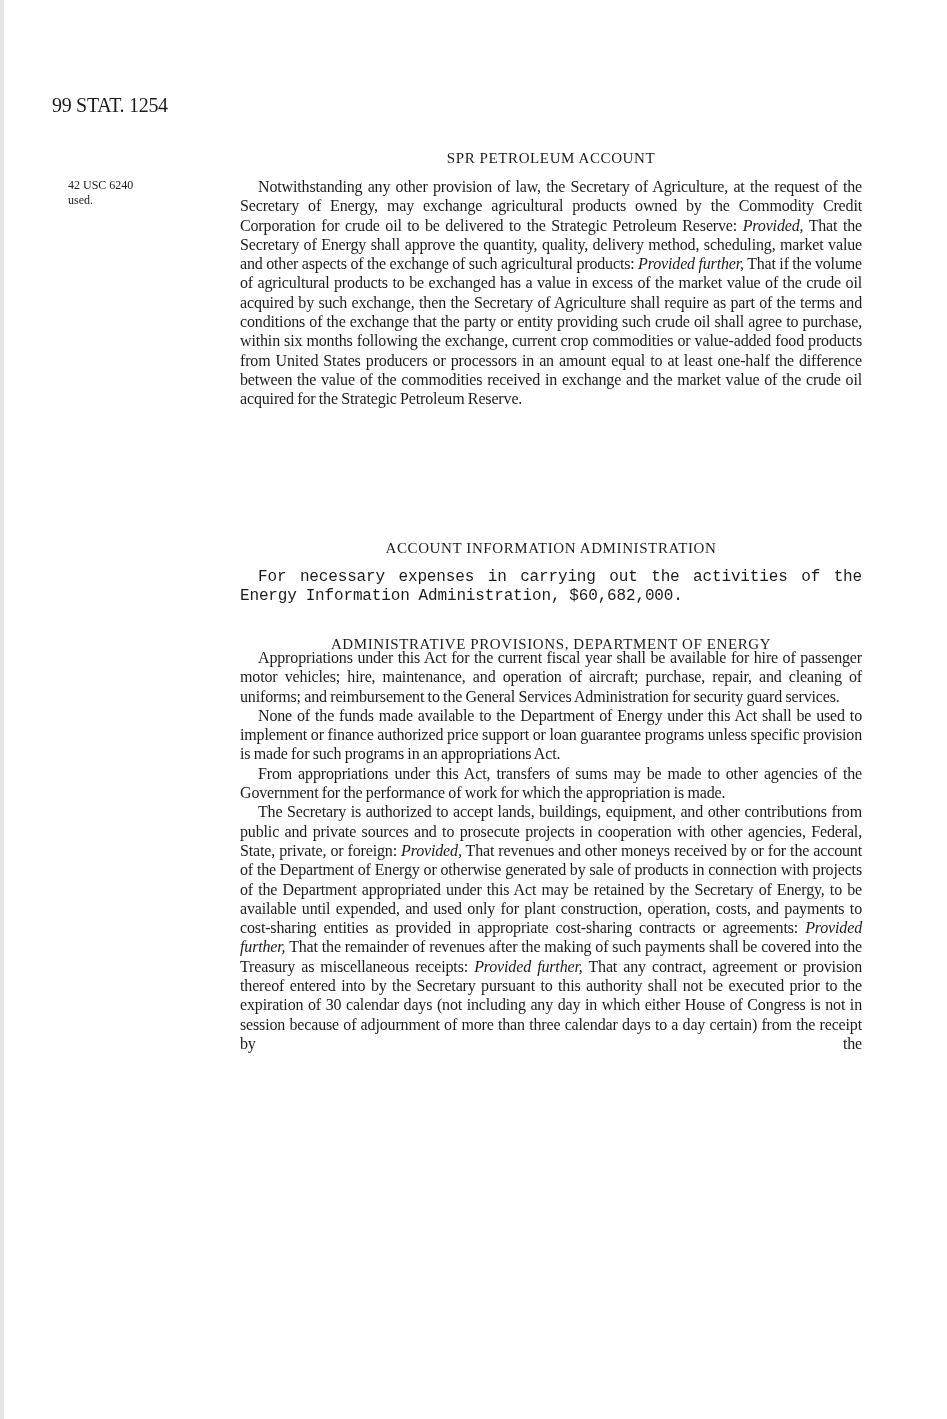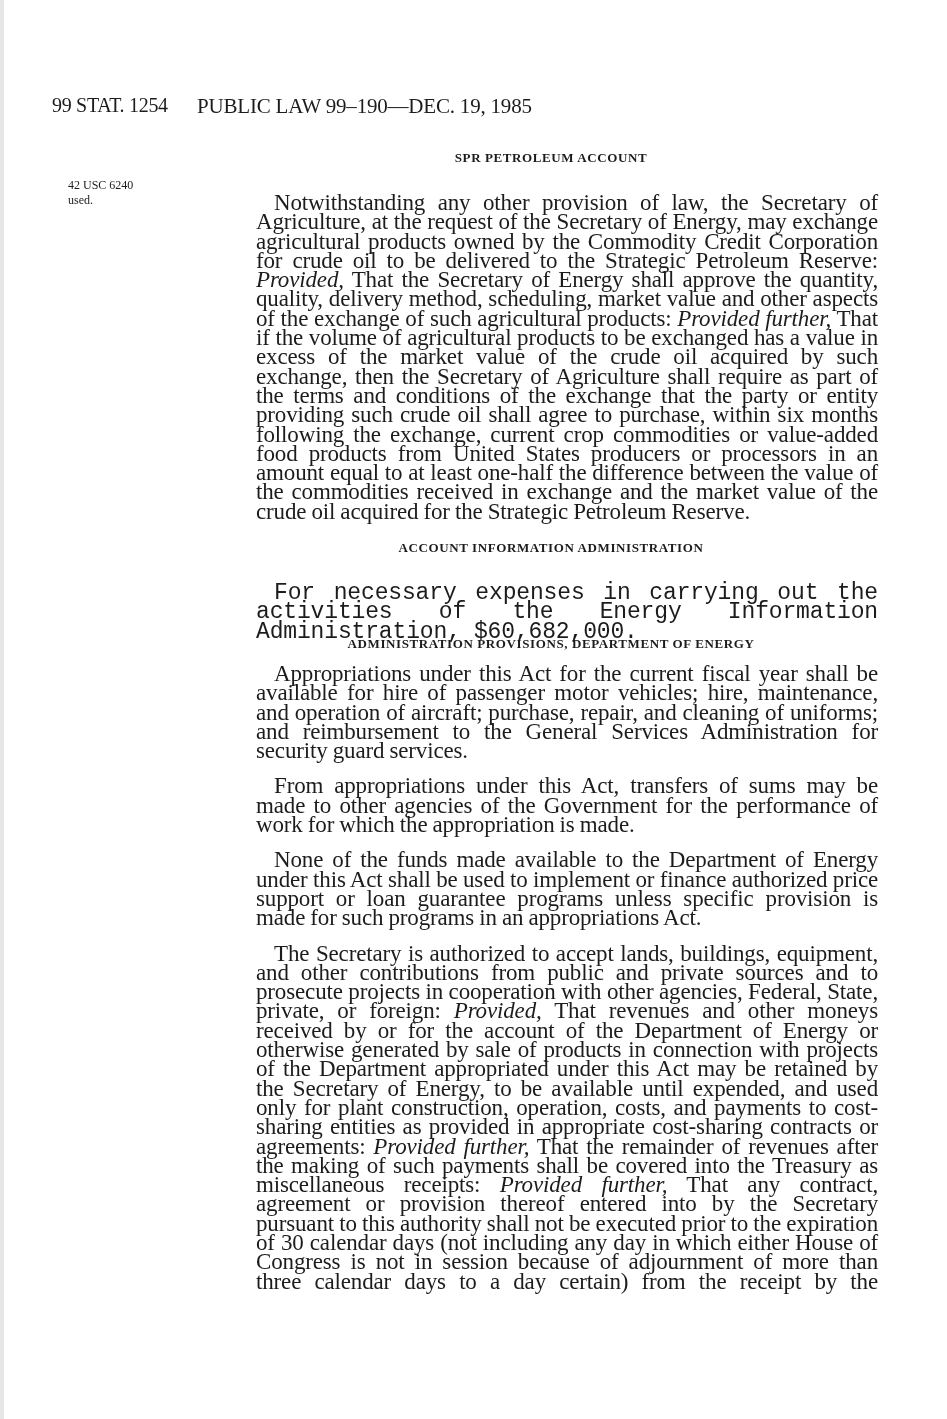--- a/index.html
+++ b/index.html
@@ -7,48 +7,47 @@
       width: 947px; height: 1419px; position: relative; overflow: hidden;
       font-family: "Liberation Serif", "DejaVu Serif", serif;
       color: #1c1c1c;
     }
     .edge { position: absolute; left: 0; top: 0; width: 4px; height: 1419px; background: #e6e6e6; }
     .running-head { position: absolute; top: 94px; left: 0; width: 947px; height: 30px; text-align: center; }
     .folio { position: absolute; left: 52px; top: 0; font-size: 20px; letter-spacing: -0.3px; }
     .title { position: absolute; left: 197px; top: 0; font-size: 21px; letter-spacing: -0.2px; }
     .margin-note { position: absolute; left: 41px; top: 178px; font-size: 12px; line-height: 15px; margin-left: 27px; }
     .col { position: absolute; left: 240px; width: 622px; }
-    .heading { text-align: center; font-size: 13px; font-weight: bold; letter-spacing: 0.6px; }
+    .heading { text-align: center; font-size: 15px; font-weight: normal; letter-spacing: 0.6px; }
     .para {
-      font-size: 23px; line-height: 19.3px; text-align: justify; text-align-last: left;
-      margin: 16px; text-indent: 18px; letter-spacing: -0.15px; word-spacing: -0.5px;
+      font-size: 16px; line-height: 19.3px; text-align: justify; text-align-last: left;
+      margin: 0; text-indent: 18px; letter-spacing: -0.15px; word-spacing: -0.5px;
     }
     .para.last-justify { text-align-last: justify; font-family: Liberation Serif, serif; }
     i { font-style: italic; }
   </style>
 </head>
 <body>
 
 <div class="edge"></div>
 
 <div class="running-head">
   <span class="folio">99 STAT. 1254</span>
-  <span class="title">PUBLIC LAW 99–190—DEC. 19, 1985</span>
 </div>
 
 <div class="margin-note">
   <div>42 USC 6240</div>
   <div>used.</div>
 </div>
 
 <div class="heading col" style="top:150px;">SPR PETROLEUM ACCOUNT</div>
 <p class="para col" style="top:177px;"><span>Notwithstanding any other provision of law, the Secretary of Agriculture, at the request of the Secretary of Energy, may exchange agricultural products owned by the Commodity Credit Corporation for crude oil to be delivered to the Strategic Petroleum Reserve: </span><i>Provided,</i><span> That the Secretary of Energy shall approve the quantity, quality, delivery method, scheduling, market value and other aspects of the exchange of such agricultural products: </span><i>Provided further,</i><span> That if the volume of agricultural products to be exchanged has a value in excess of the market value of the crude oil acquired by such exchange, then the Secretary of Agriculture shall require as part of the terms and conditions of the exchange that the party or entity providing such crude oil shall agree to purchase, within six months following the exchange, current crop commodities or value-added food products from United States producers or processors in an amount equal to at least one-half the difference between the value of the commodities received in exchange and the market value of the crude oil acquired for the Strategic Petroleum Reserve.</span></p>
 
 <div class="heading col" style="top:540px;">ACCOUNT INFORMATION ADMINISTRATION</div>
 <p class="para col" style="top:568px;font-family:Liberation Mono, monospace;"><span>For necessary expenses in carrying out the activities of the Energy Information Administration, $60,682,000.</span></p>
 
-<div class="heading col" style="top:636px;">ADMINISTRATION PROVISIONS, DEPARTMENT OF ENERGY</div>
+<div class="heading col" style="top:636px;">ADMINISTRATIVE PROVISIONS, DEPARTMENT OF ENERGY</div>
 <div class="col" style="top:648px;">
   <p class="para" style="position:static;width:622px;"><span>Appropriations under this Act for the current fiscal year shall be available for hire of passenger motor vehicles; hire, maintenance, and operation of aircraft; purchase, repair, and cleaning of uniforms; and reimbursement to the General Services Administration for security guard services.</span></p>
+  <p class="para" style="position:static;width:622px;"><span>None of the funds made available to the Department of Energy under this Act shall be used to implement or finance authorized price support or loan guarantee programs unless specific provision is made for such programs in an appropriations Act.</span></p>
   <p class="para" style="position:static;width:622px;"><span>From appropriations under this Act, transfers of sums may be made to other agencies of the Government for the performance of work for which the appropriation is made.</span></p>
-  <p class="para" style="position:static;width:622px;"><span>None of the funds made available to the Department of Energy under this Act shall be used to implement or finance authorized price support or loan guarantee programs unless specific provision is made for such programs in an appropriations Act.</span></p>
   <p class="para last-justify" style="position:static;width:622px;"><span>The Secretary is authorized to accept lands, buildings, equipment, and other contributions from public and private sources and to prosecute projects in cooperation with other agencies, Federal, State, private, or foreign: </span><i>Provided,</i><span> That revenues and other moneys received by or for the account of the Department of Energy or otherwise generated by sale of products in connection with projects of the Department appropriated under this Act may be retained by the Secretary of Energy, to be available until expended, and used only for plant construction, operation, costs, and payments to cost-sharing entities as provided in appropriate cost-sharing contracts or agreements: </span><i>Provided further,</i><span> That the remainder of revenues after the making of such payments shall be covered into the Treasury as miscellaneous receipts: </span><i>Provided further,</i><span> That any contract, agreement or provision thereof entered into by the Secretary pursuant to this authority shall not be executed prior to the expiration of 30 calendar days (not including any day in which either House of Congress is not in session because of adjournment of more than three calendar days to a day certain) from the receipt by the</span></p>
 </div>
 
 </body></html>

